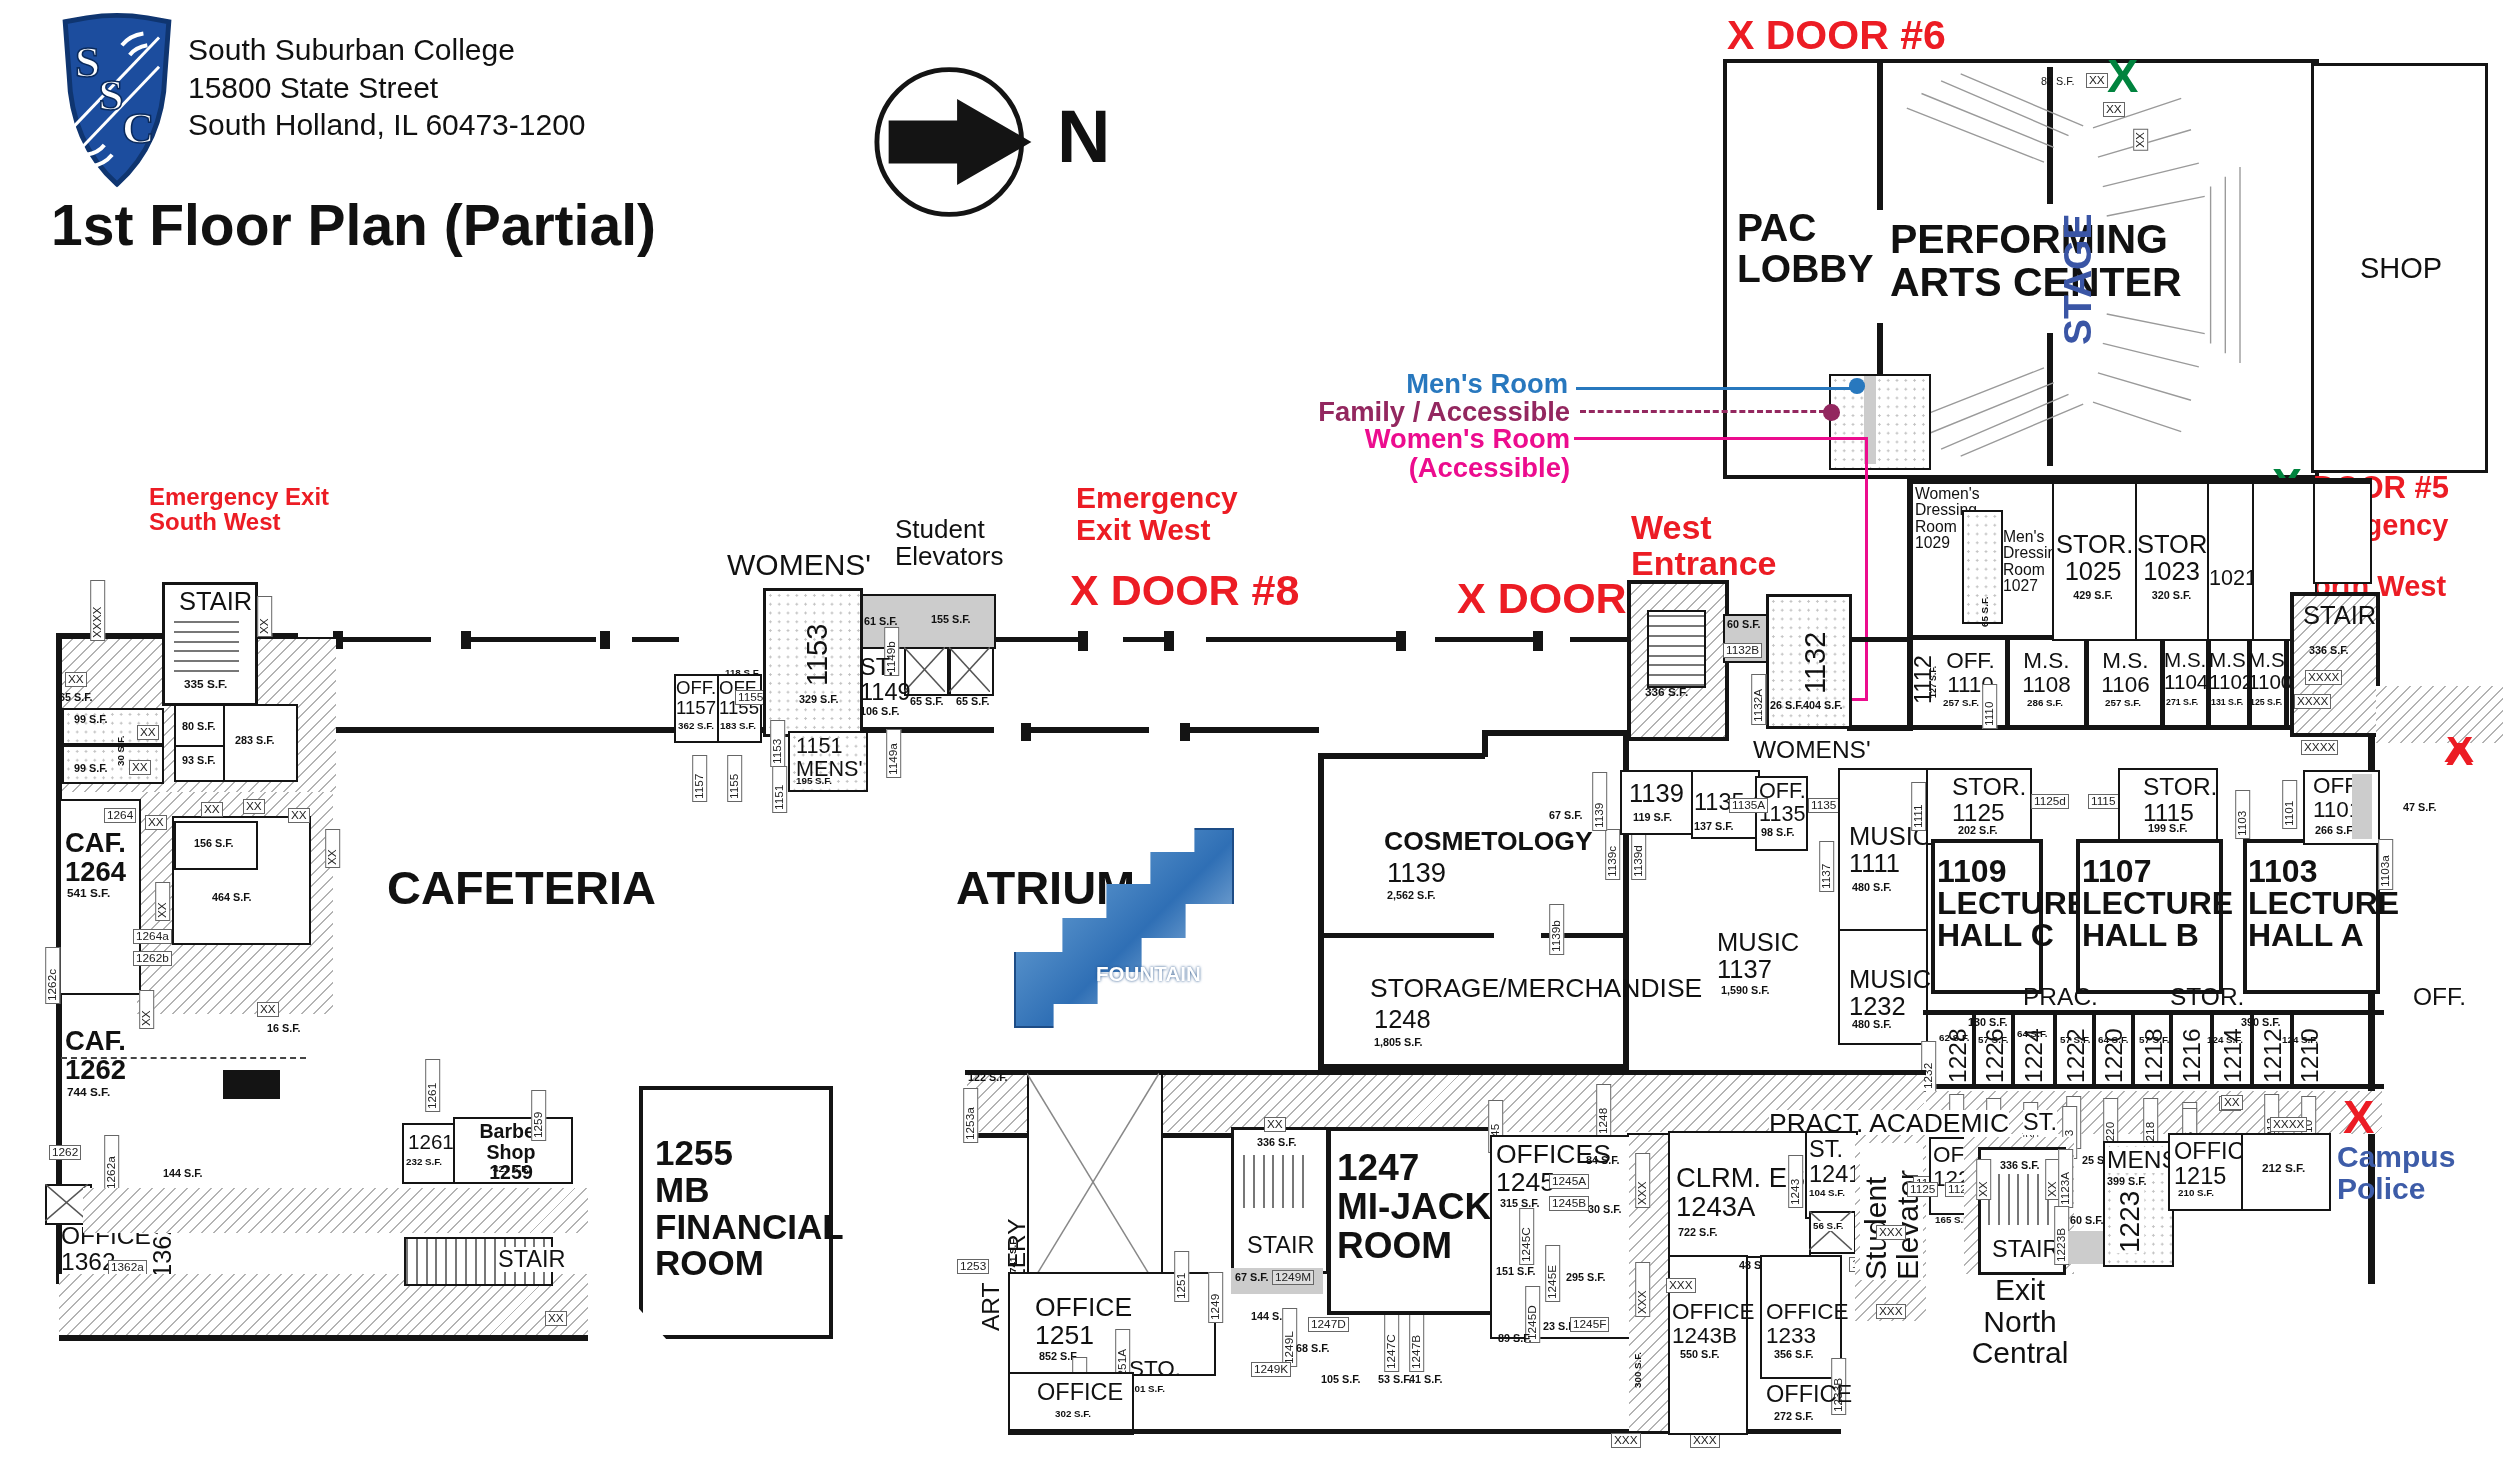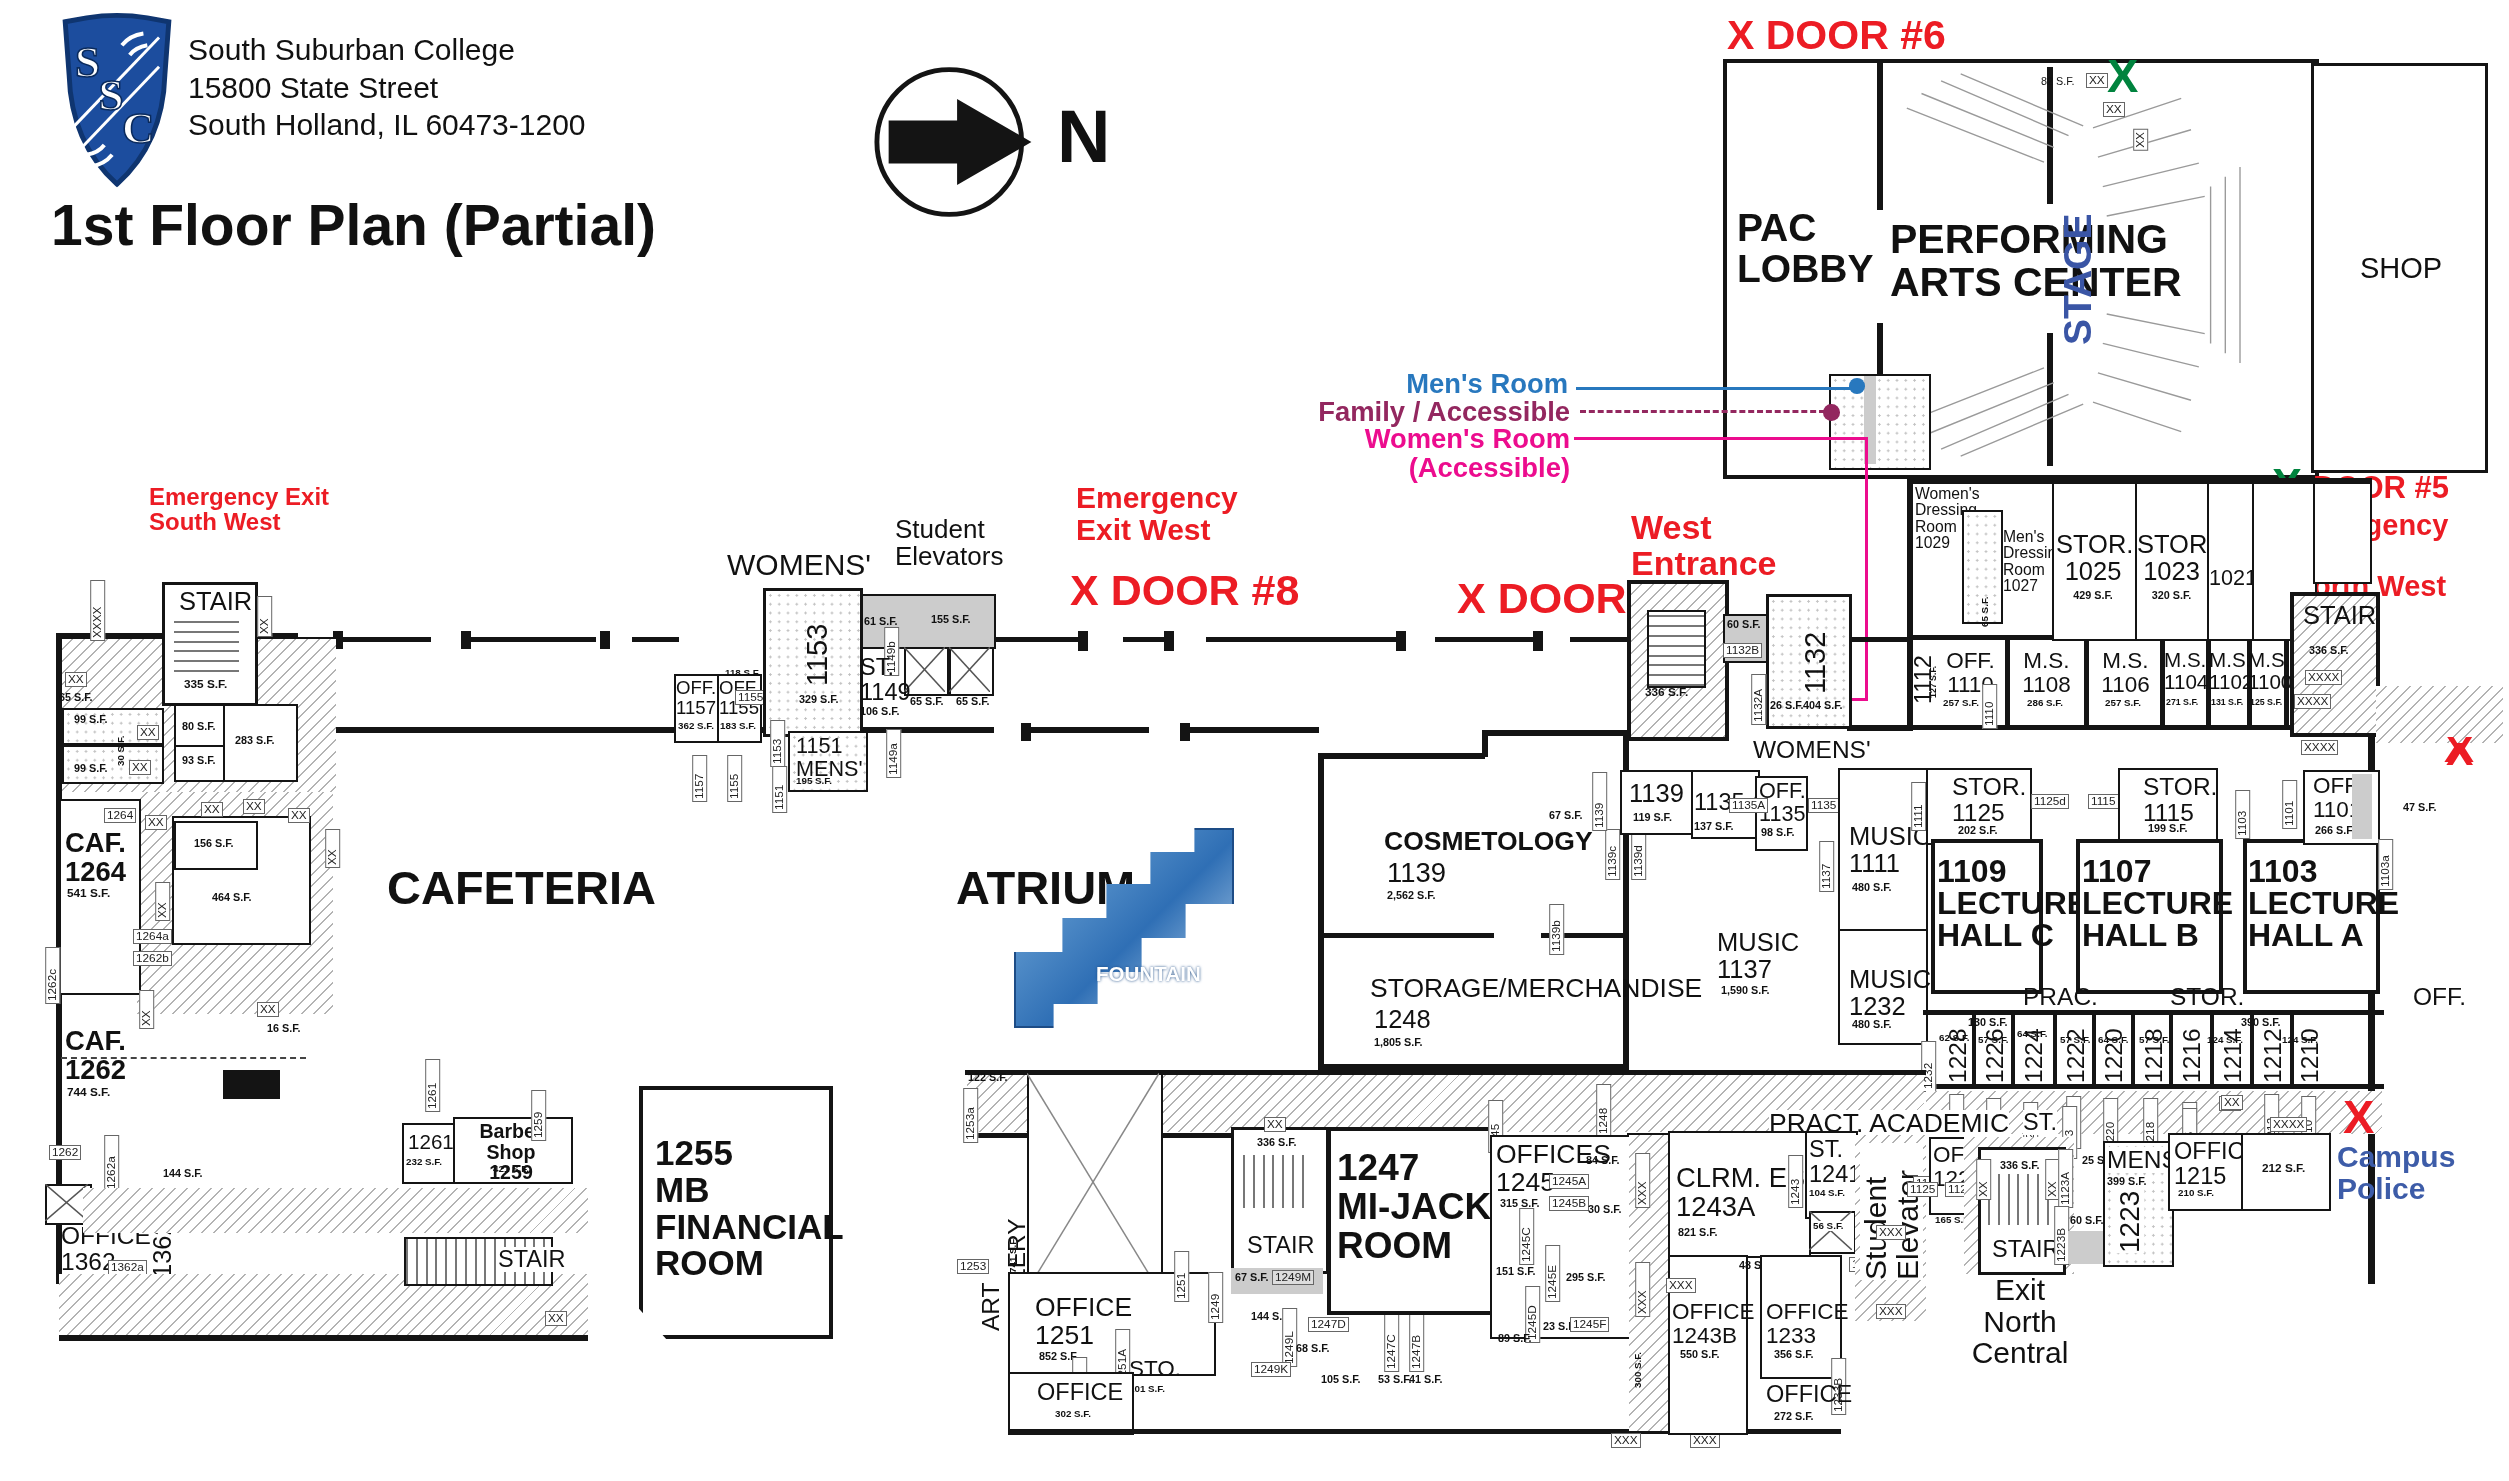--- a/index.html
+++ b/index.html
@@ -563,21 +563,21 @@
   <div class="lbl b" style="left:1498px;top:1333px;font-size:10.8px">89 S.F.</div>
   <div class="hatch" style="left:1629px;top:1135px;width:39px;height:296px"></div>
   <div class="tag tagv" style="left:1635px;top:1153px;height:49px">XXX</div>
   <div class="tag tagv" style="left:1635px;top:1262px;height:49px">XXX</div>
   <div class="lbl b v" style="left:1633px;top:1341px;font-size:9.8px;height:47px">300 S.F.</div>
   <div class="tag" style="left:1611px;top:1433px">XXX</div>
   <div class="tag" style="left:1690px;top:1433px">XXX</div>
   <div class="room" style="left:1668px;top:1131px;width:139px;height:123px"></div>
   <div class="lbl" style="left:1676px;top:1164px;font-size:27.4px">CLRM. ESL.
 1243A</div>
-  <div class="lbl b" style="left:1678px;top:1227px;font-size:10.8px">821 S.F.</div>
+  <div class="lbl b" style="left:1678px;top:1227px;font-size:10.8px">722 S.F.</div>
   <div class="tag tagv" style="left:1788px;top:1155px;height:47px">1243</div>
   <div class="room thin" style="left:1668px;top:1255px;width:76px;height:176px"></div>
   <div class="lbl" style="left:1672px;top:1300px;font-size:22.5px">OFFICE
 1243B</div>
   <div class="lbl b" style="left:1680px;top:1349px;font-size:10.8px">550 S.F.</div>
   <div class="tag" style="left:1666px;top:1278px">XXX</div>
   <div class="lbl b" style="left:1739px;top:1260px;font-size:10.8px">48 S.F.</div>
   <div class="tag" style="left:1760px;top:1280px">1233A</div>
   <div class="room thin" style="left:1760px;top:1255px;width:78px;height:120px"></div>
   <div class="lbl" style="left:1766px;top:1300px;font-size:22.5px">OFFICE

